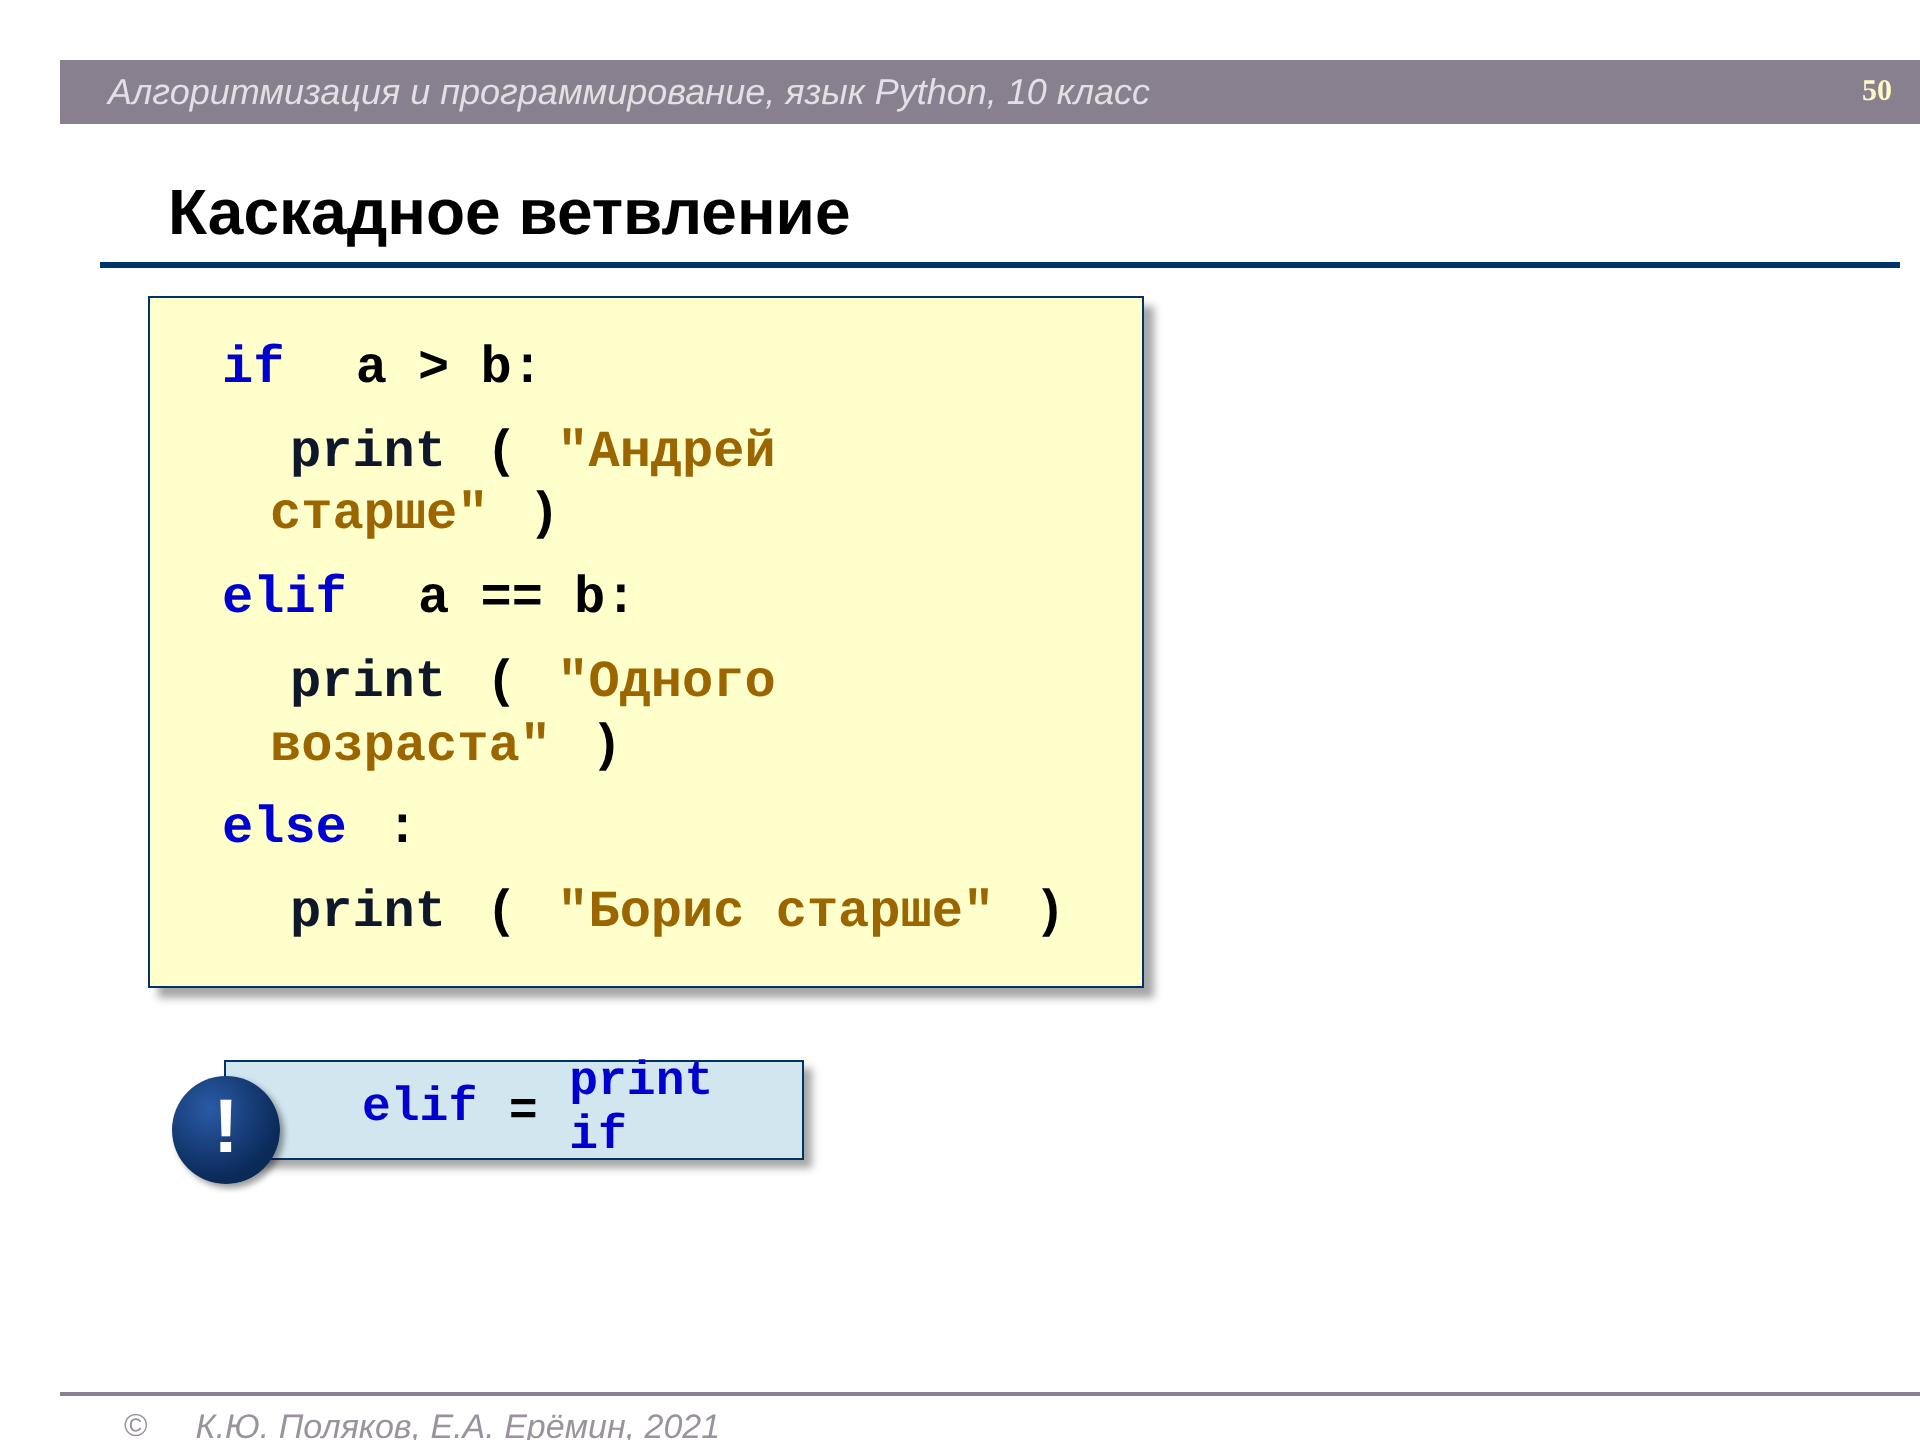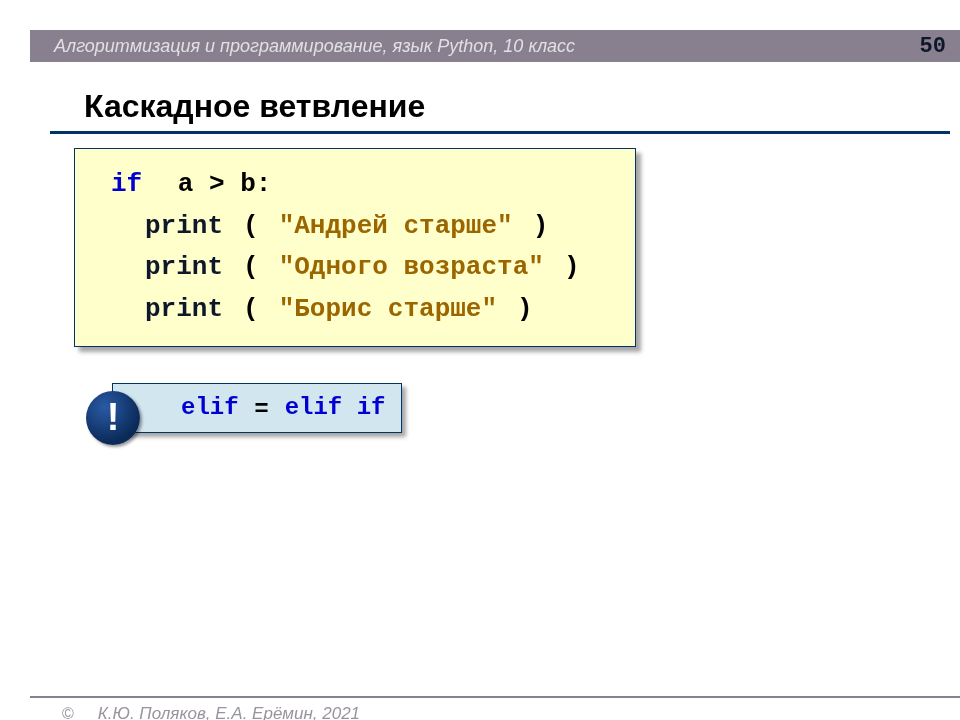--- a/index.html
+++ b/index.html
@@ -19,38 +19,38 @@
       justify-content: space-between;
       padding: 0 14px;
     }
     .header-title {
       color: #e2e0e4;
       font-size: 18px;
       font-style: italic;
       font-family: Arial, sans-serif;
     }
     .page-num {
-      color: #0f172a;
-      font-size: 22px;
+      color: #fef9c3;
+      font-size: 15px;
       font-weight: bold;
-      font-family: Liberation Mono, monospace;
+      font-family: Liberation Serif, serif;
     }
     .slide-title {
       color: #000;
       font-size: 32px;
       font-family: Arial, sans-serif;
       padding: 16px 34px 6px;
       border-bottom: 3px solid #003366;
       margin: 0 30px 0 30px;
     }
     .code-box {
       background: #ffffcc;
       border: 1px solid #003366;
       margin: 14px 0 0 54px;
-      width: 562px;
+      width: 498px;
       padding: 10px 16px 10px 16px;
       font-family: "Courier New", monospace;
       font-size: 26px;
       font-weight: bold;
       line-height: 1.22;
       box-shadow: 5px 5px 4px rgba(0,0,0,0.35);
       position: relative;
     }
     .kw { color: #0000d0; }
     .fn { color: #0f172a; }
@@ -123,34 +123,40 @@
 
 <h1 class="slide-title">Каскадное ветвление</h1>
 
 <div class="code-box">
   <div>
     <span class="kw">if</span><span class="plain"> a &gt; b:</span>
   </div>
   <div class="indent">
     <span class="fn">print</span><span class="plain">(</span><span class="str">"Андрей старше"</span><span class="plain">)</span>
   </div>
+  <div>
+    <span class="kw">elif</span><span class="plain"> a == b:</span>
+  </div>
   <div class="indent">
     <span class="fn">print</span><span class="plain">(</span><span class="str">"Одного возраста"</span><span class="plain">)</span>
+  </div>
+  <div>
+    <span class="kw">else</span><span class="plain">:</span>
   </div>
   <div class="indent">
     <span class="fn">print</span><span class="plain">(</span><span class="str">"Борис старше"</span><span class="plain">)</span>
   </div>
 </div>
 
 <div class="note-wrap">
   <div class="excl-badge">!</div>
   <div class="note-box">
     <span class="kw">elif</span>
     <span class="eq">=</span>
-    <span class="kw">elif if</span>
+    <span class="kw">print if</span>
   </div>
 </div>
 
 <div class="footer">
   <span class="copyright">
     <span class="copy-symbol">©</span>
     <span>К.Ю. Поляков, Е.А. Ерёмин, 2021</span>
   </span>
 </div>
 

